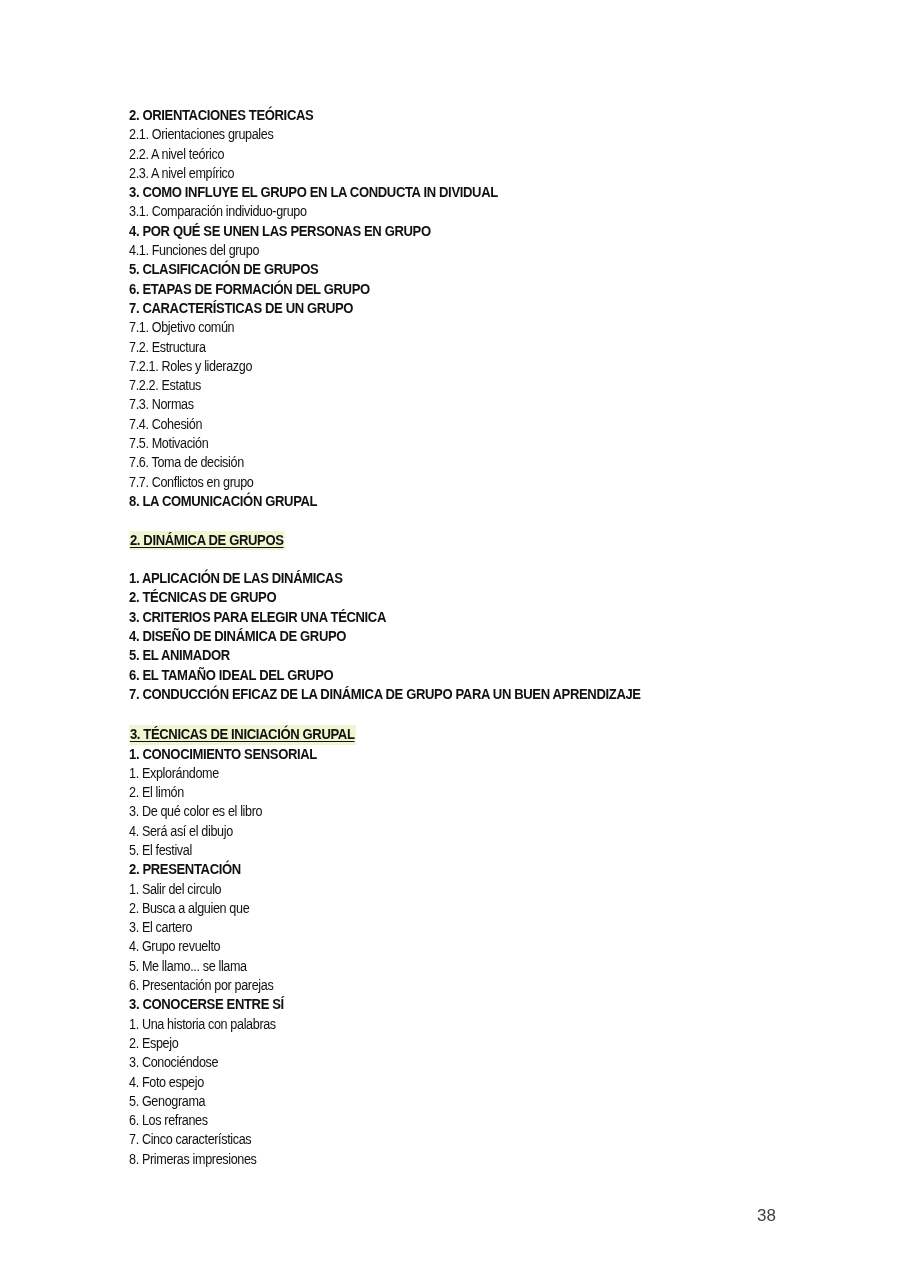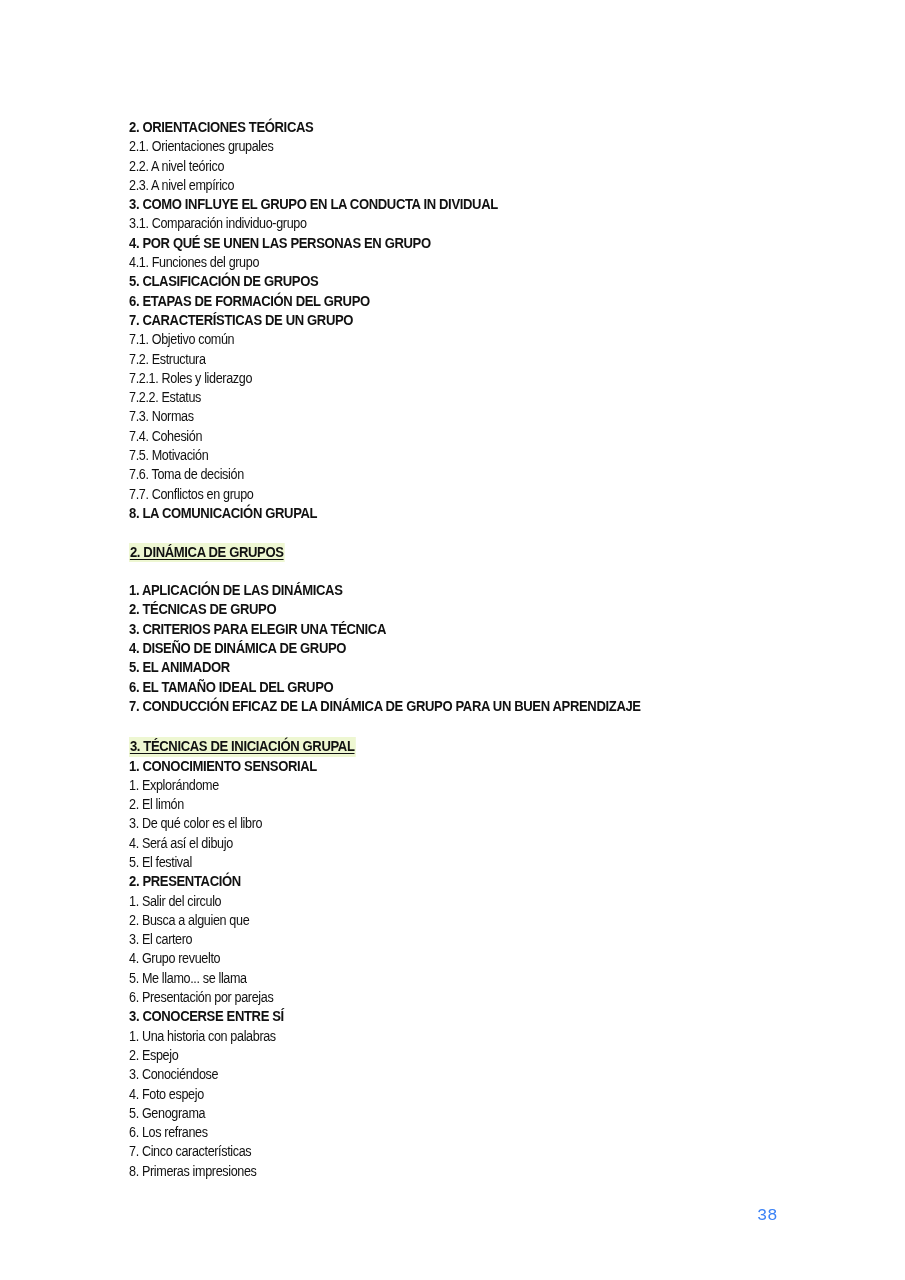--- a/index.html
+++ b/index.html
@@ -9,21 +9,21 @@
     }
     body {
       width: 905px;
       height: 1280px;
       position: relative;
       overflow: hidden;
     }
     .page {
       position: absolute;
       left: 129px;
-      top: 118px;
+      top: 106px;
       width: 700px;
       font-family: "Liberation Sans", sans-serif;
       color: #111;
     }
     .line {
       height: 19.3px;
       line-height: 19.3px;
       font-size: 14px;
       white-space: nowrap;
       letter-spacing: -0.4px;
@@ -40,23 +40,23 @@
       background: #eef7d2;
       text-decoration: underline;
       text-underline-offset: 2px;
       text-decoration-thickness: 1px;
       padding: 0 1px;
     }
     .page-number {
       position: absolute;
       left: 757px;
       top: 1206px;
-      font-family: Liberation Mono, monospace;
+      font-family: Liberation Sans, sans-serif;
       font-size: 17px;
-      color: #3b82f6;
+      color: #404040;
     }
   </style>
 </head>
 <body>
 
 <div class="page">
 
   <div>
     <div class="line bold">2. ORIENTACIONES TEÓRICAS</div>
     <div class="line normal">2.1. Orientaciones grupales</div>

